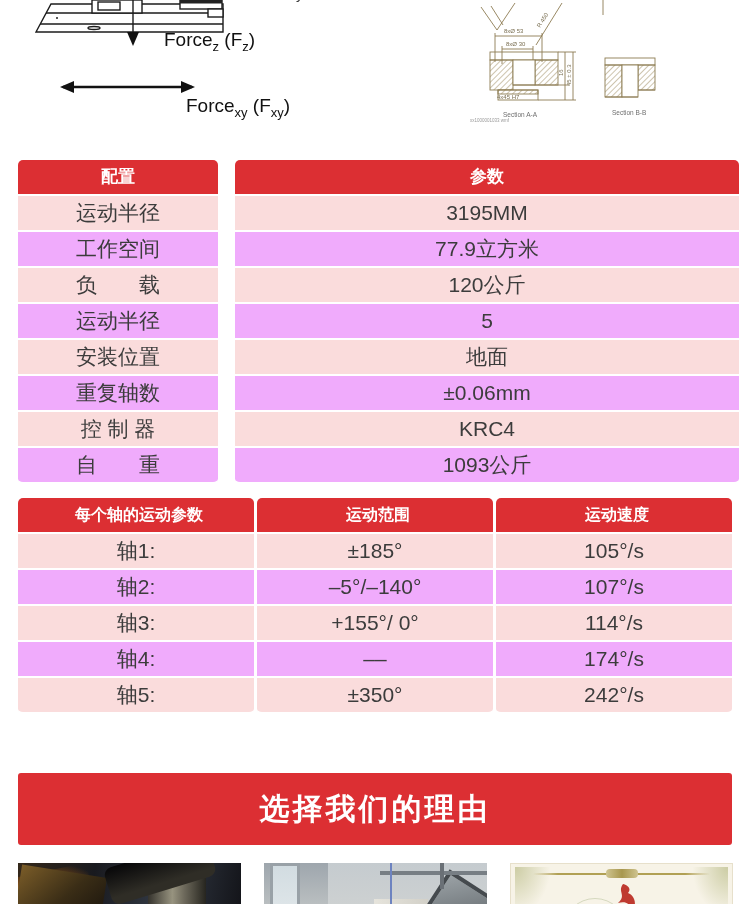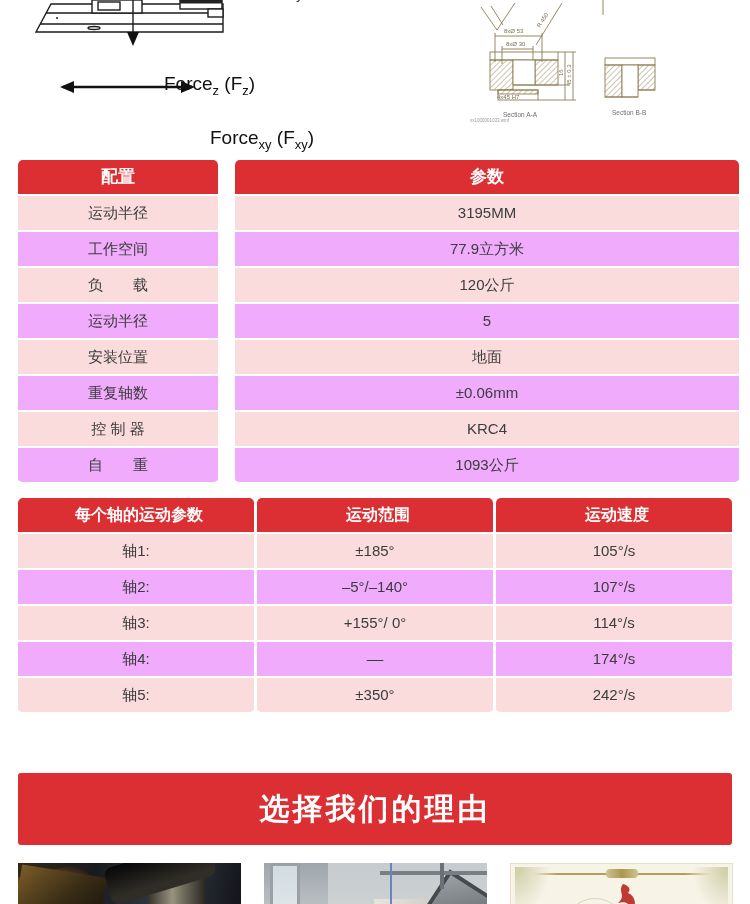--- a/index.html
+++ b/index.html
@@ -10,39 +10,39 @@
   
   .diagrams{position:relative;height:160px;}
   .force-svg{position:absolute;left:30px;top:0;width:290px;height:100px;}
   .mline{stroke:#1c1c1c;stroke-width:1.4;fill:none;}
   .mfill{fill:#ffffff;stroke:#1c1c1c;stroke-width:1.4;}
   .mdark{fill:#222222;stroke:none;}
   .marrow{fill:#111111;stroke:none;}
   .athick{stroke:#111111;stroke-width:2.4;fill:none;}
   .flabel{position:absolute;font-size:19px;color:#111;white-space:nowrap;}
   .flabel sub{font-size:13px;}
-  .fz{left:164px;top:29px;margin-top:44px;}
-  .fxy{left:210px;top:95px;margin-top:32px;}
+  .fz{left:164px;top:29px;}
+  .fxy{left:186px;top:95px;}
   .crop-frag{position:absolute;left:296px;top:0;width:140px;height:7px;overflow:hidden;color:#3a3a3a;}
   .crop-frag span{display:block;margin-top:-15px;font-size:15px;letter-spacing:44px;}
   .eng-svg{position:absolute;left:470px;top:0;width:280px;height:135px;}
   .eln{stroke:#8d7c52;stroke-width:0.9;fill:none;}
   .elnf{stroke:#8d7c52;stroke-width:0.9;}
   .hl{stroke:#9b8a5e;stroke-width:1;}
   .etx{fill:#7a6f52;font-size:6px;font-family:"Liberation Sans",sans-serif;}
   .ecap{fill:#6f6f6f;font-size:6.5px;font-family:"Liberation Sans",sans-serif;}
   .enote{fill:#9a9a9a;font-size:4.5px;font-family:"Liberation Sans",sans-serif;}
   
   .spec-table{margin:0 18px;display:grid;grid-template-columns:200px 504px;column-gap:17px;}
   .axis-table{margin:14px 18px 0;display:grid;grid-template-columns:1fr 1fr 1fr;column-gap:3px;}
   .th{height:34px;line-height:34px;border-bottom:2px solid #fff;background:#dc2f33;
       color:#fff;font-weight:bold;font-size:17px;text-align:center;border-radius:5px 5px 0 0;}
   .axis-table .th{font-size:16px;padding-left:6px;}
   .cell{height:34px;line-height:34px;border-bottom:2px solid #fff;text-align:center;
-        font-size:15px;color:#3c3c3c;}
+        font-size:21px;color:#3c3c3c;}
   .odd{background:#fadcdc;}
   .even{background:#f0abfc;}
   .rb{border-radius:0 0 5px 5px;}
   
   .banner{margin:59px 18px 0;height:72px;background:#dc2f33;border-radius:3px;
           display:flex;align-items:center;justify-content:center;
           color:#fff;font-size:30px;font-weight:bold;letter-spacing:3px;}
   
   .photos{margin:18px 18px 0;display:flex;gap:23px;}
   .photo{width:223px;height:120px;position:relative;overflow:hidden;flex:none;}

